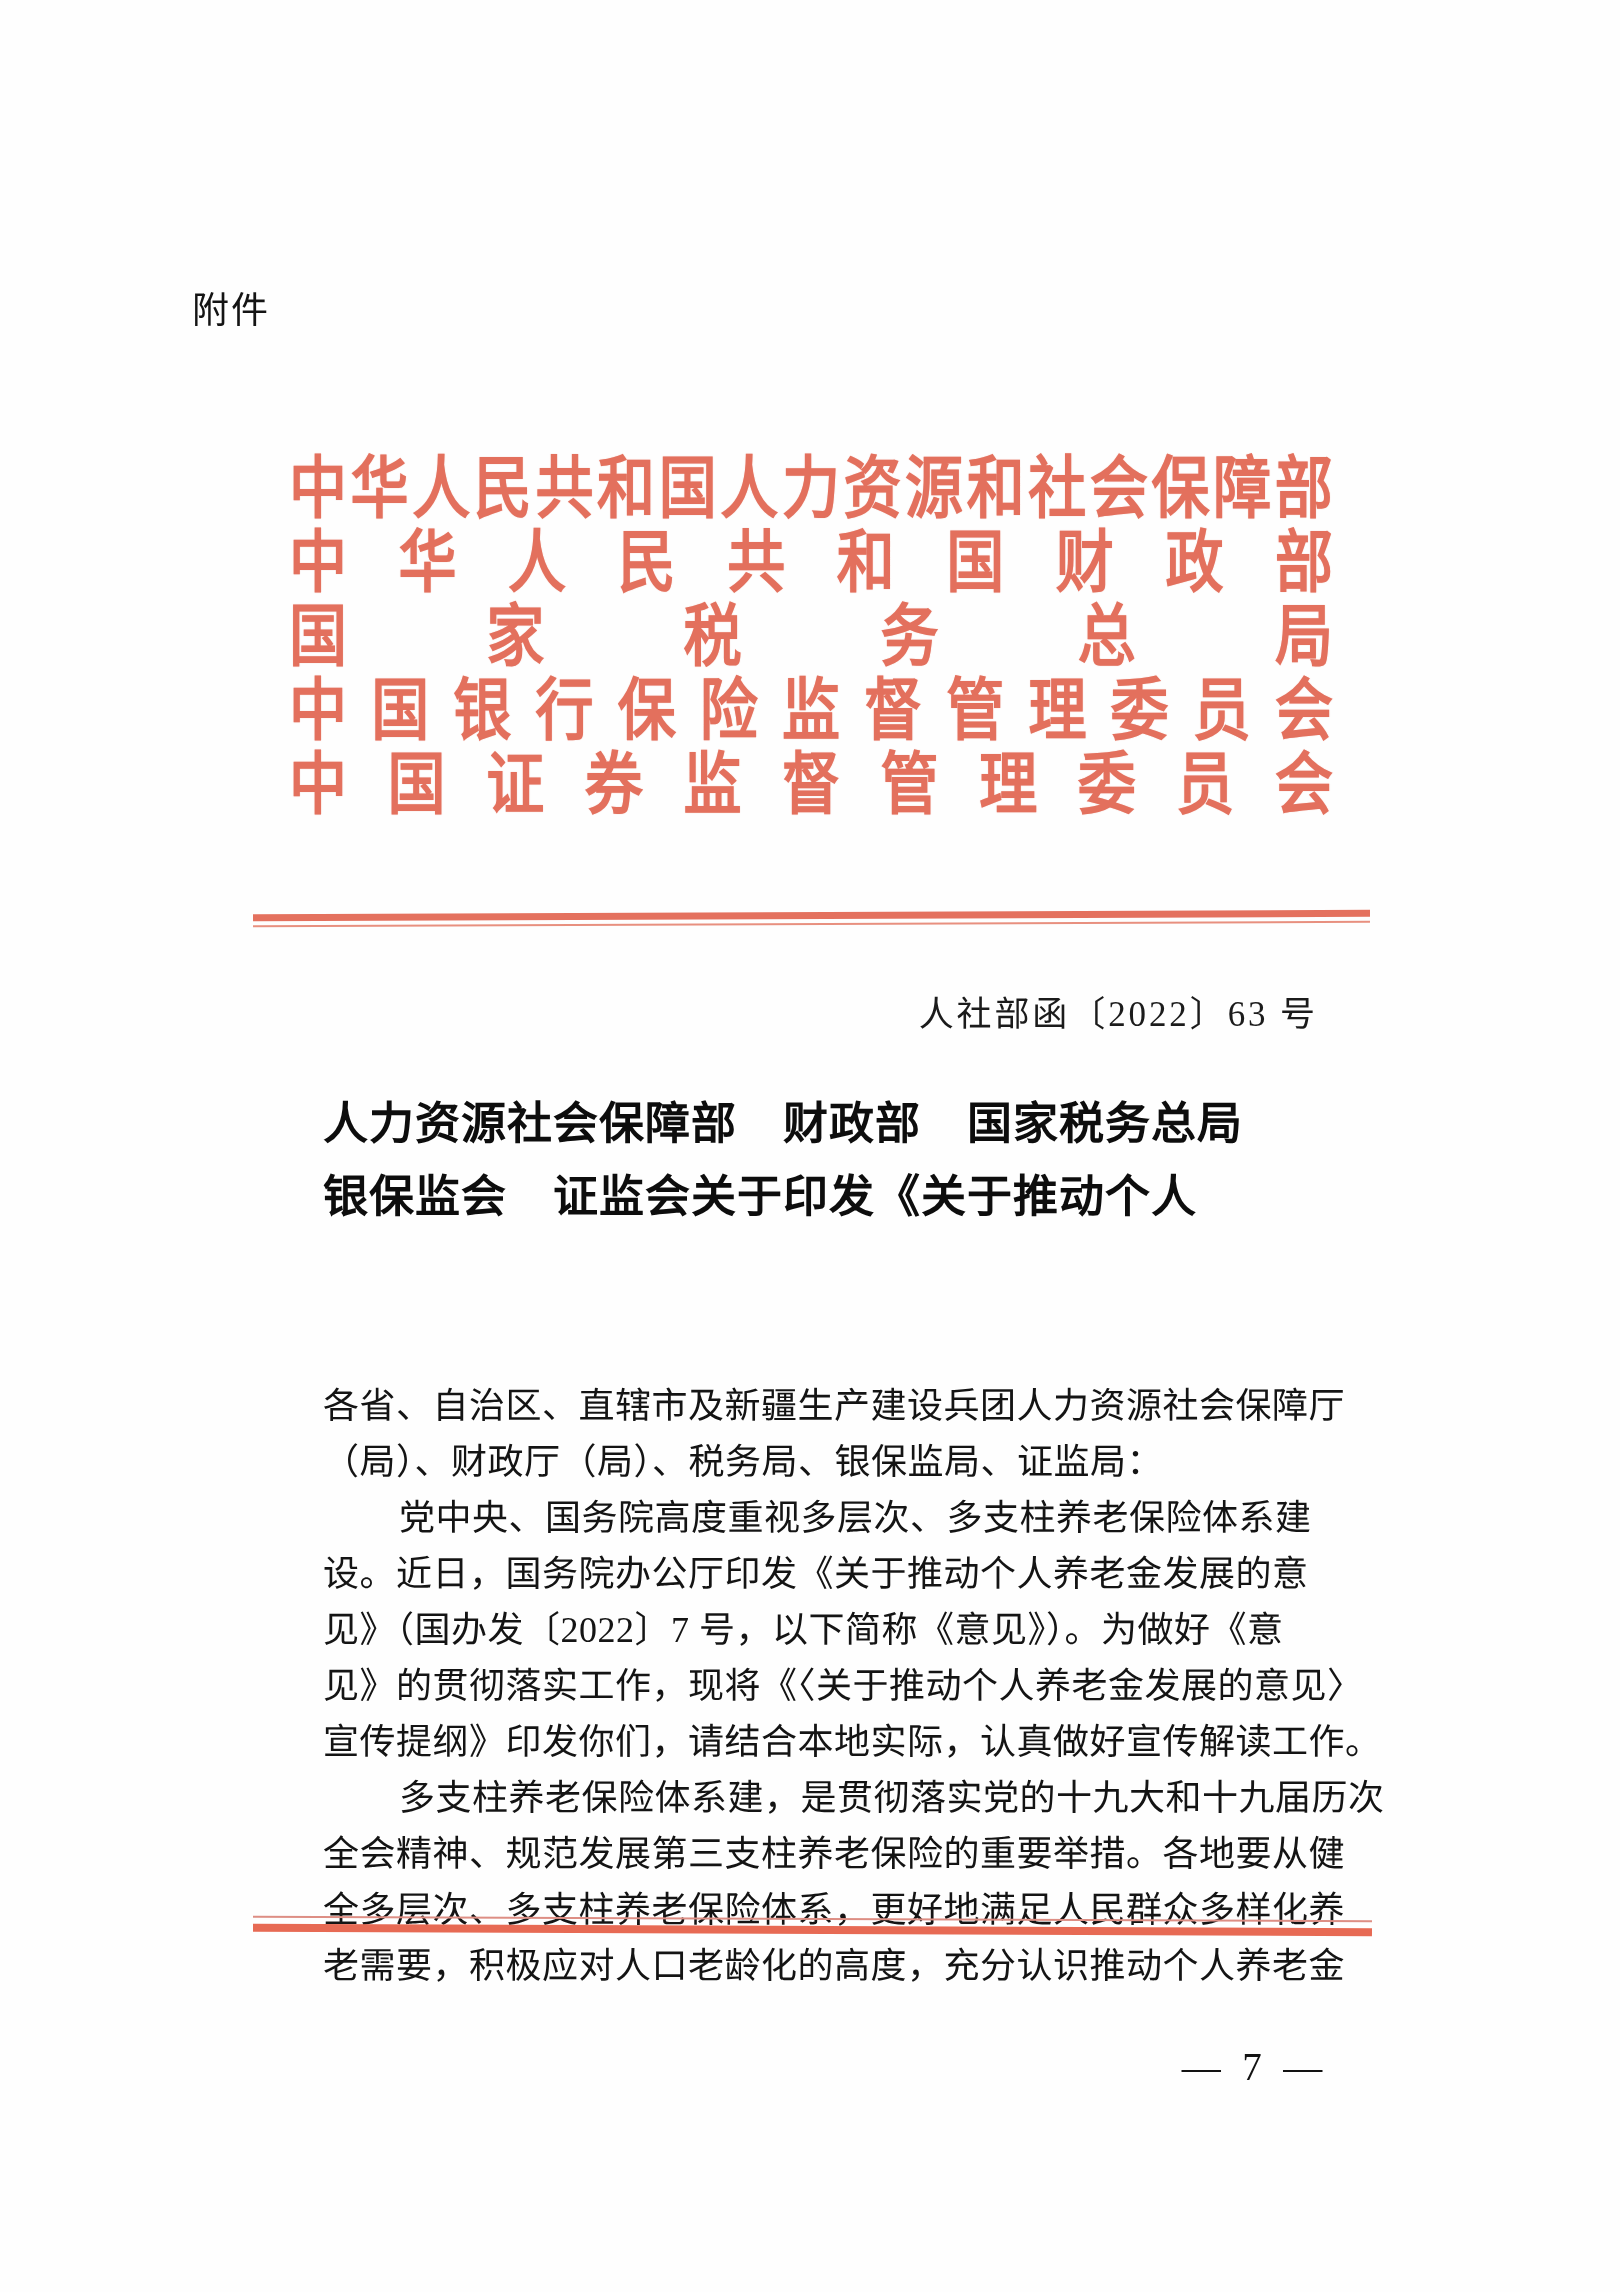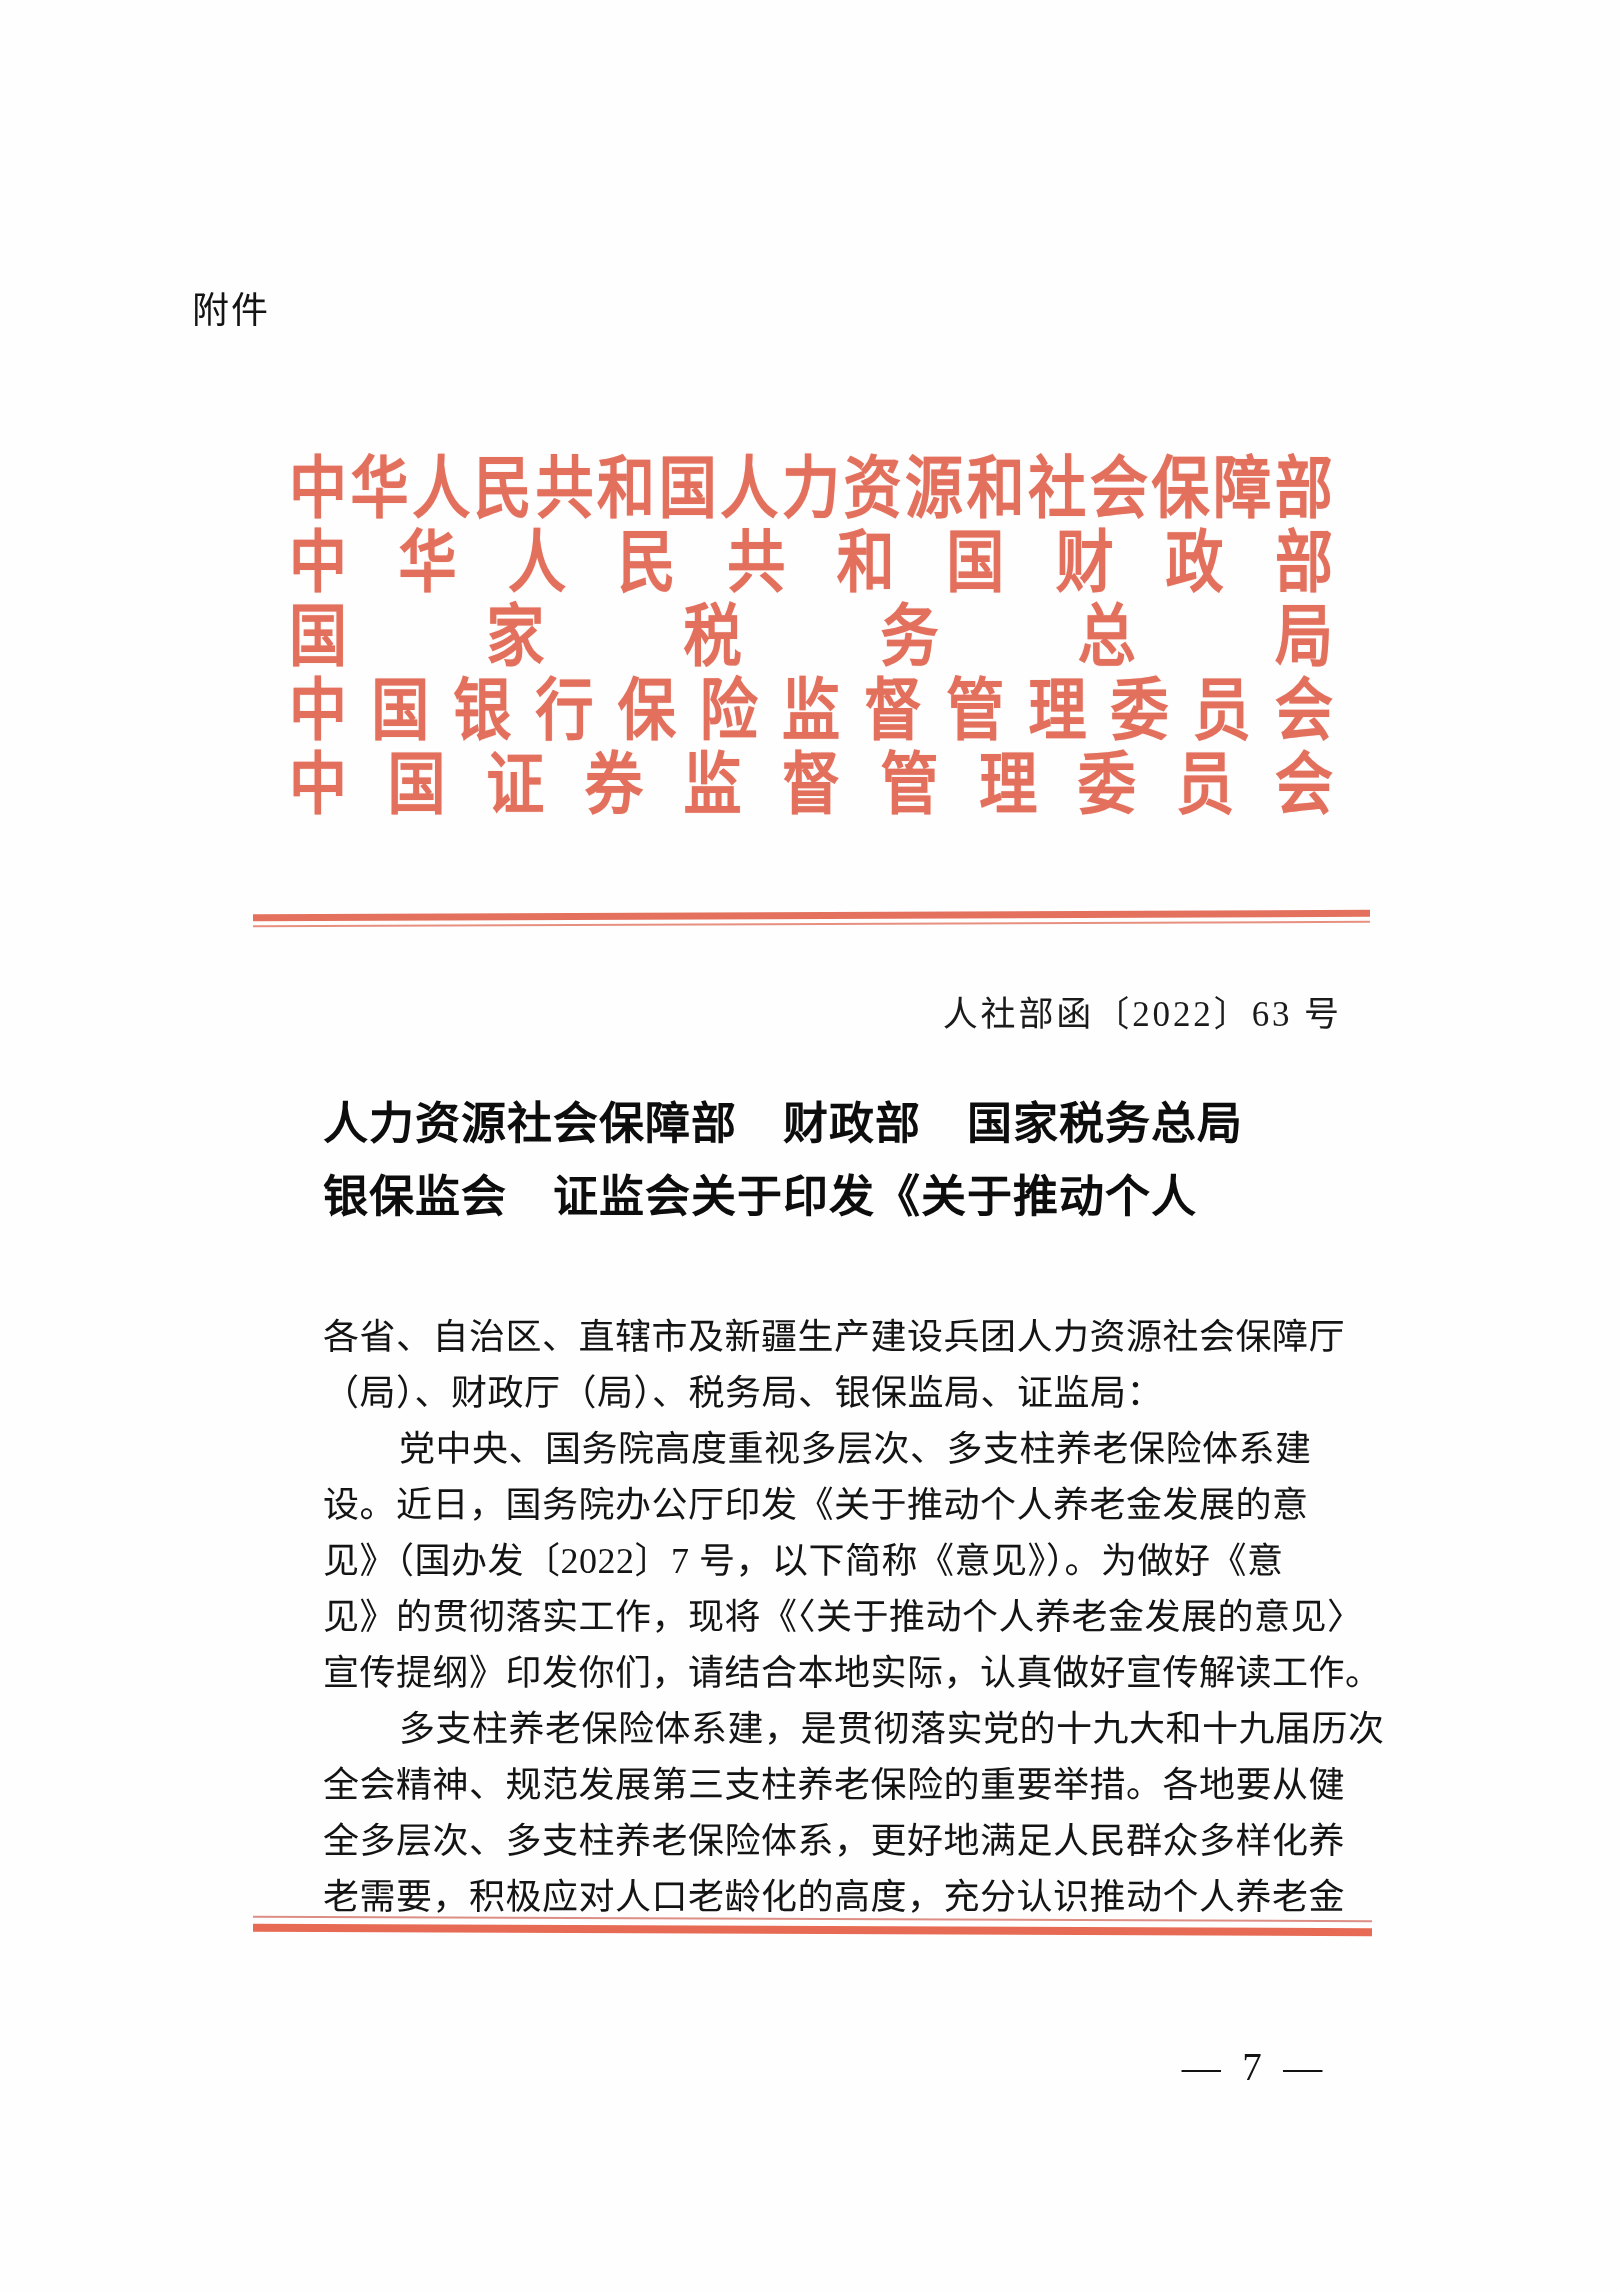--- a/index.html
+++ b/index.html
@@ -95,21 +95,20 @@
   .doc-number {
     position: absolute;
     left: 0;
     top: 985px;
     width: 1318px;
     text-align: right;
     font-size: 35px;
     letter-spacing: 2.9px;
     color: #1b1b1b;
     font-family: "Liberation Serif", "DejaVu Serif", serif;
-    padding-left: 24px;
   }
 
   
   .doc-title {
     position: absolute;
     left: 323px;
     top: 1088px;
     width: 970px;
     text-align: left;
     font-weight: 700;
@@ -118,21 +117,21 @@
     color: #0d0d0d;
     letter-spacing: 1px;
     font-family: "Liberation Serif", "DejaVu Serif", serif;
   }
   .doc-title .tl { display: block; white-space: nowrap; }
 
   
   .doc-body {
     position: absolute;
     left: 323px;
-    top: 1309px;
+    top: 1378px;
     width: 965px;
     font-size: 36px;
     line-height: 56px;
     color: #141414;
     letter-spacing: 0.5px;
     font-family: "Liberation Serif", "DejaVu Serif", serif;
   }
   .doc-body .bline {
     display: block;
     white-space: nowrap;

